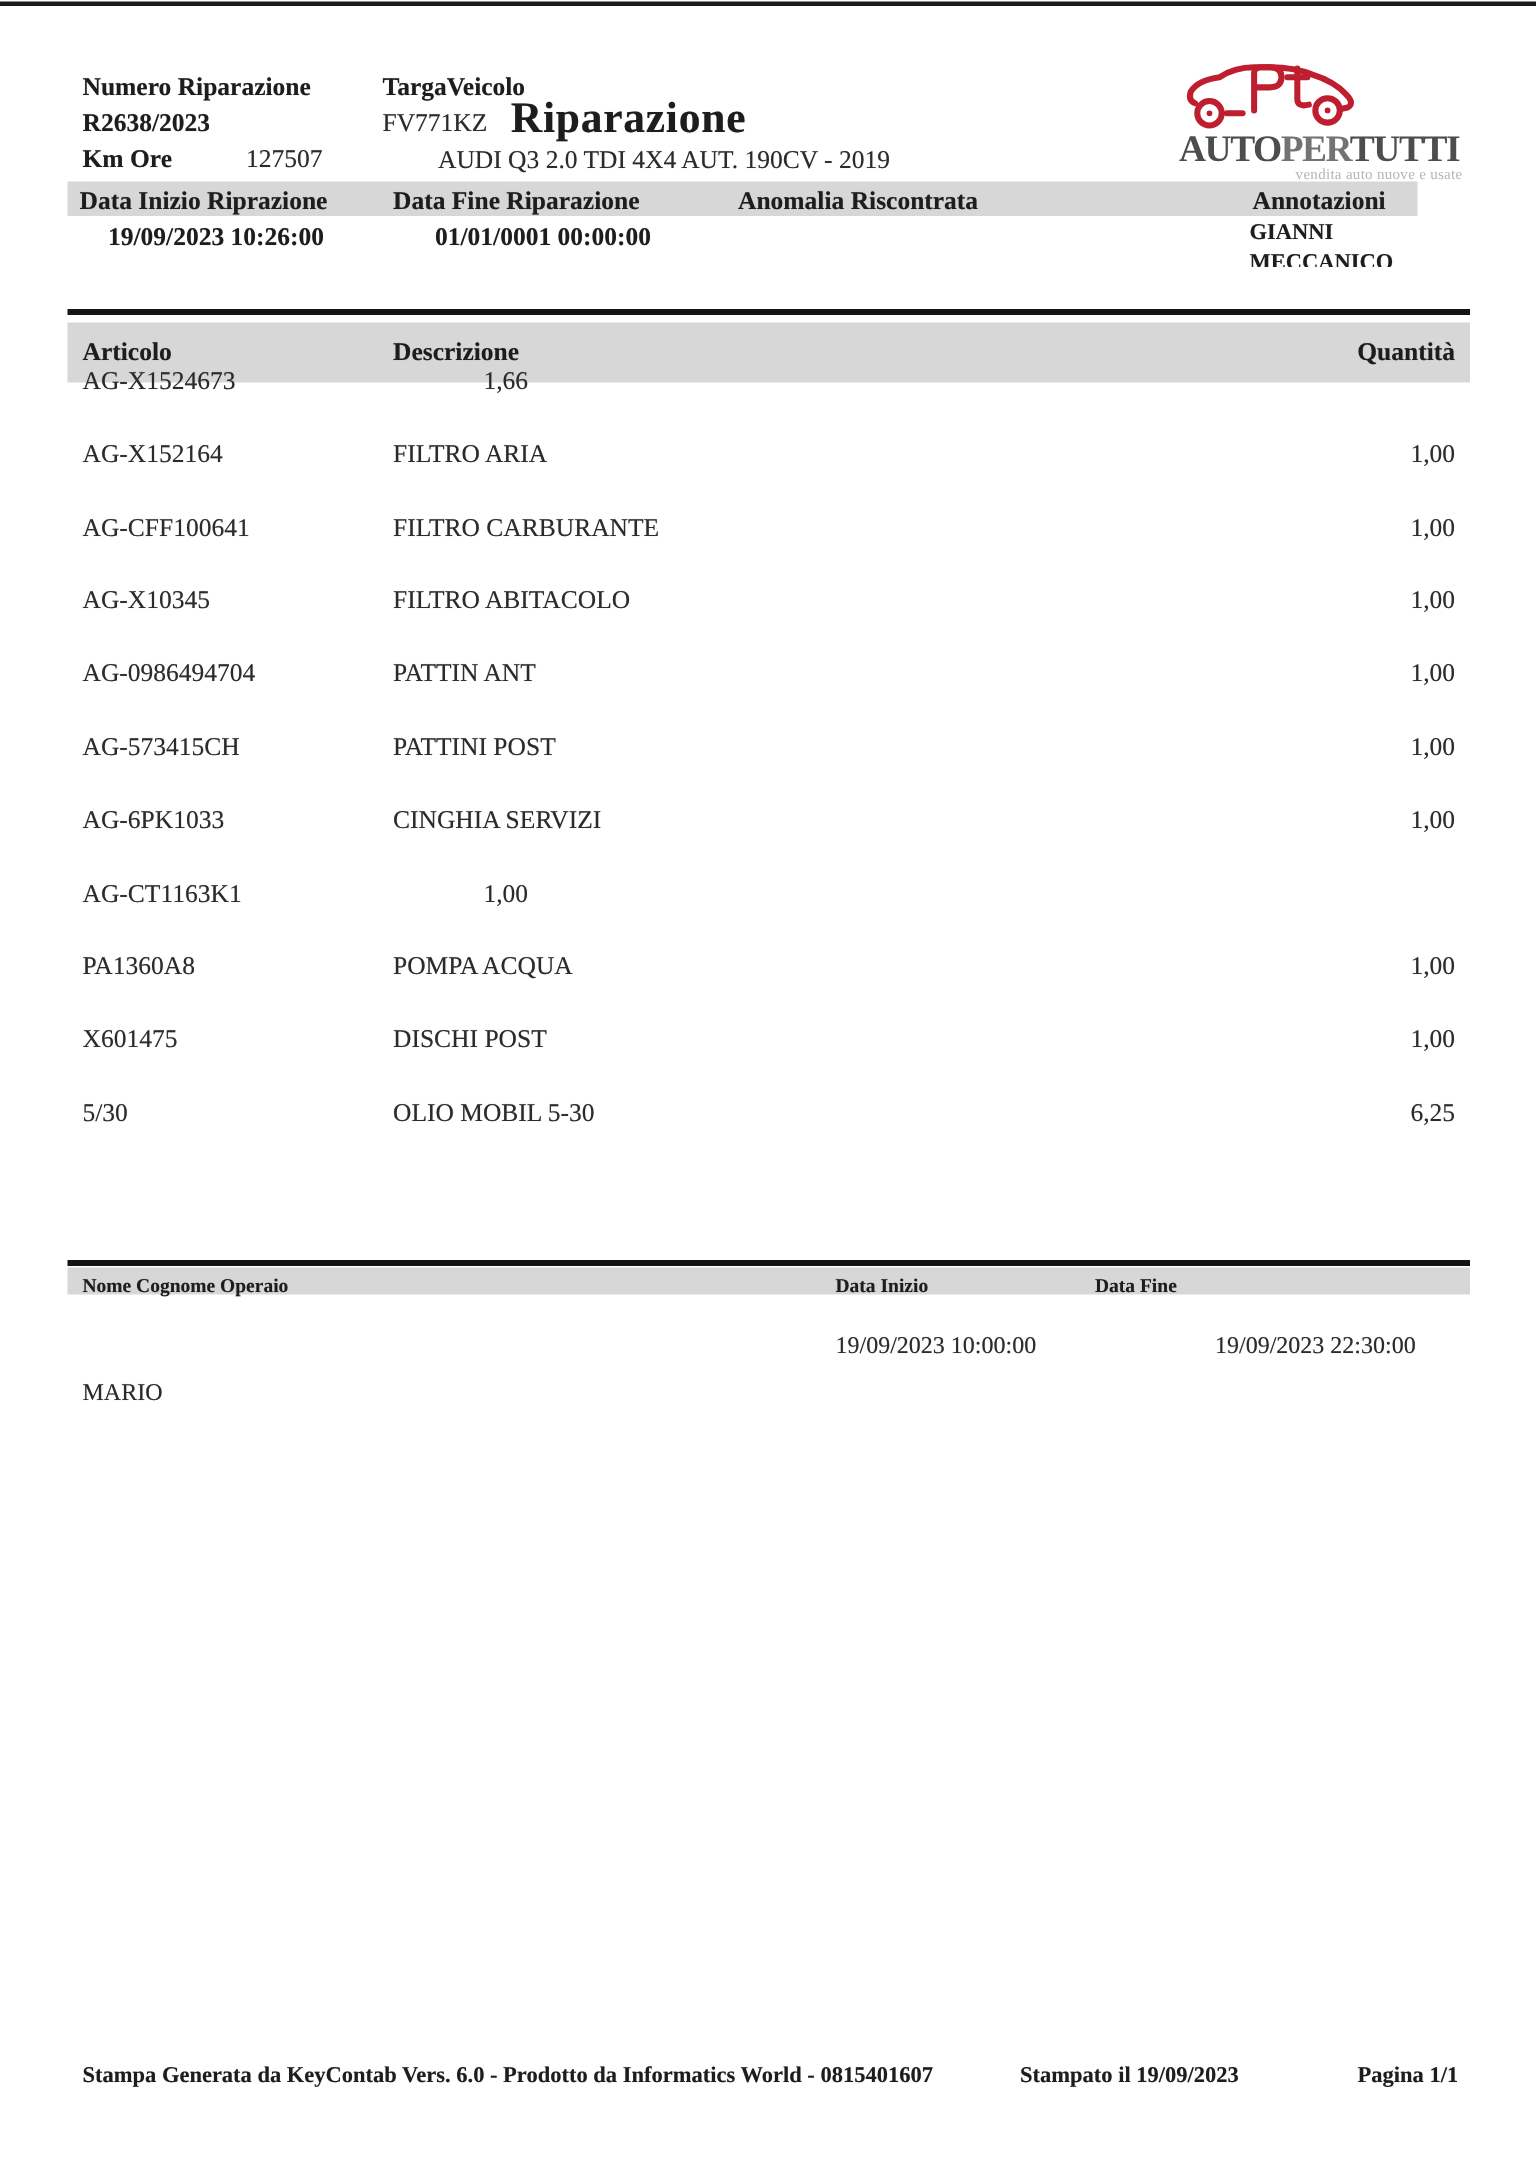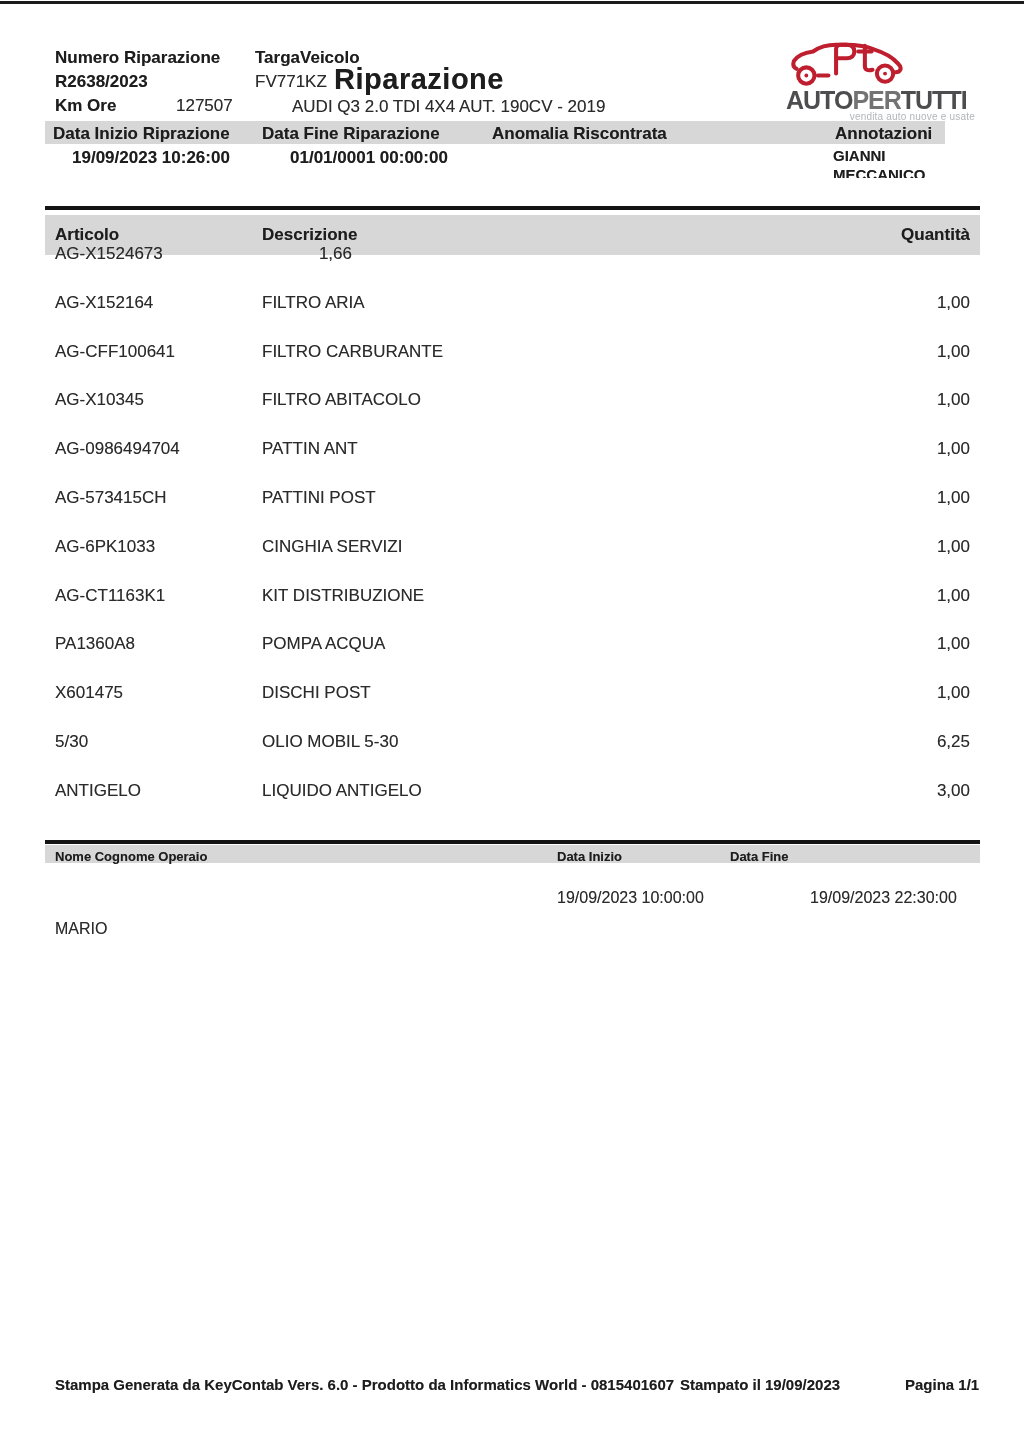--- a/index.html
+++ b/index.html
@@ -1,18 +1,18 @@
 <!DOCTYPE html>
 <html><head>
 <meta charset="utf-8">
 <style>
   html,body { margin:0; padding:0; background:#ffffff; }
   .page {
     position:relative; width:1024px; height:1449px; background:#ffffff;
-    font-family:Liberation Sans, sans-serif; color:#222222; overflow:hidden;
+    font-family:Liberation Serif, serif; color:#222222; overflow:hidden;
   }
   .abs { position:absolute; white-space:nowrap; }
   .b { font-weight:bold; }
   .fs17 { font-size:17px; }
   .fs15 { font-size:15px; }
   .soft { color:#2b2b2b; text-shadow:0 0 0.5px rgba(40,40,40,0.45); }
   .softb { color:#1d1d1d; text-shadow:0 0 0.5px rgba(0,0,0,0.4); }
 
   .top-rule { position:absolute; left:0; top:1px; width:1024px; height:3px; background:#1b1b1b; }
 
@@ -57,21 +57,21 @@
 
   <div class="abs b fs17 softb" style="left:55px; top:48px;">Numero Riparazione</div>
   <div class="abs b fs17 softb" style="left:255px; top:48px;">TargaVeicolo</div>
 
   <div class="abs b fs17 softb" style="left:55px; top:72px;">R2638/2023</div>
   <div class="abs fs17 soft" style="left:255px; top:72px;">FV771KZ</div>
 
   <div class="doc-title softb">Riparazione</div>
 
   <div class="abs b fs17 softb" style="left:55px; top:96px;">Km Ore</div>
-  <div class="abs fs17 soft" style="left:176px; top:96px;text-align:right;">127507</div>
+  <div class="abs fs17 soft" style="left:164px; top:96px;text-align:right;">127507</div>
   <div class="abs fs17 soft" style="left:292px; top:97px;">AUDI Q3 2.0 TDI 4X4 AUT. 190CV - 2019</div>
 
   <div class="graybar" style="left:45px; top:121px; width:900px;"></div>
   <div class="abs b fs17 softb" style="left:53px; top:124px;">Data Inizio Riprazione</div>
   <div class="abs b fs17 softb" style="left:262px; top:124px;">Data Fine Riparazione</div>
   <div class="abs b fs17 softb" style="left:492px; top:124px;">Anomalia Riscontrata</div>
   <div class="abs b fs17 softb" style="left:835px; top:124px;">Annotazioni</div>
 
   <div class="abs b fs17 softb" style="left:72px; top:148px;">19/09/2023 10:26:00</div>
   <div class="abs b fs17 softb" style="left:290px; top:148px;">01/01/0001 00:00:00</div>
@@ -145,21 +145,20 @@
       </div>
 
       <div class="article-row">
         <div class="cell-art">AG-6PK1033</div>
         <div class="cell-desc">CINGHIA SERVIZI</div>
         <div class="cell-qty">1,00</div>
       </div>
 
       <div class="article-row">
         <div class="cell-art">AG-CT1163K1</div>
-        <div class="cell-desc">KIT DISTRIBUZIONE</div>
         <div class="cell-qty">1,00</div>
       </div>
 
       <div class="article-row">
         <div class="cell-art">PA1360A8</div>
         <div class="cell-desc">POMPA ACQUA</div>
         <div class="cell-qty">1,00</div>
       </div>
 
       <div class="article-row">
@@ -167,25 +166,20 @@
         <div class="cell-desc">DISCHI POST</div>
         <div class="cell-qty">1,00</div>
       </div>
 
       <div class="article-row">
         <div class="cell-art">5/30</div>
         <div class="cell-desc">OLIO MOBIL 5-30</div>
         <div class="cell-qty">6,25</div>
       </div>
 
-      <div class="article-row">
-        <div class="cell-art">ANTIGELO</div>
-        <div class="cell-desc">LIQUIDO ANTIGELO</div>
-        <div class="cell-qty">3,00</div>
-      </div>
     </div>
 
   <div class="rule" style="top:840px;"></div>
   <div class="wrk-head softb">
     <span class="abs" style="left:10px; top:0;">Nome Cognome Operaio</span>
     <span class="abs" style="left:512px; top:0;">Data Inizio</span>
     <span class="abs" style="left:685px; top:0;">Data Fine</span>
   </div>
 
   <div class="workers-rows soft">

